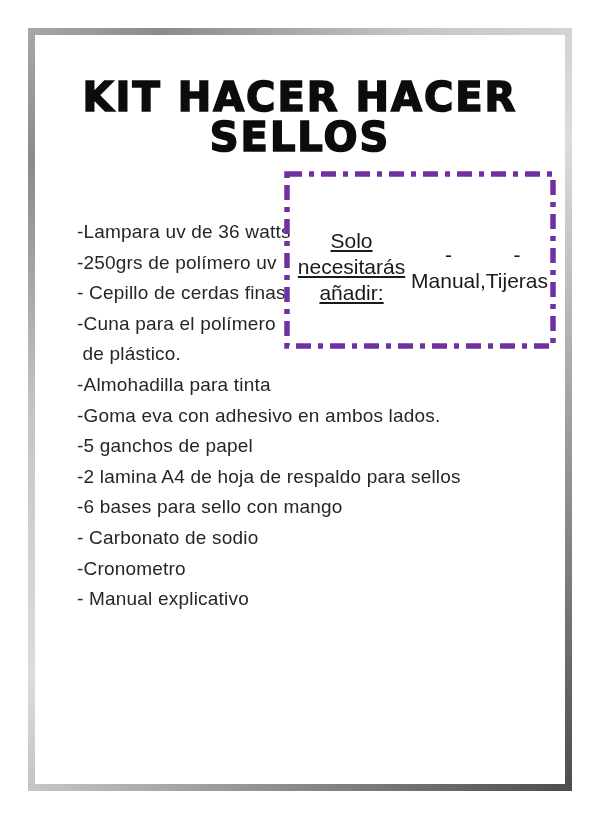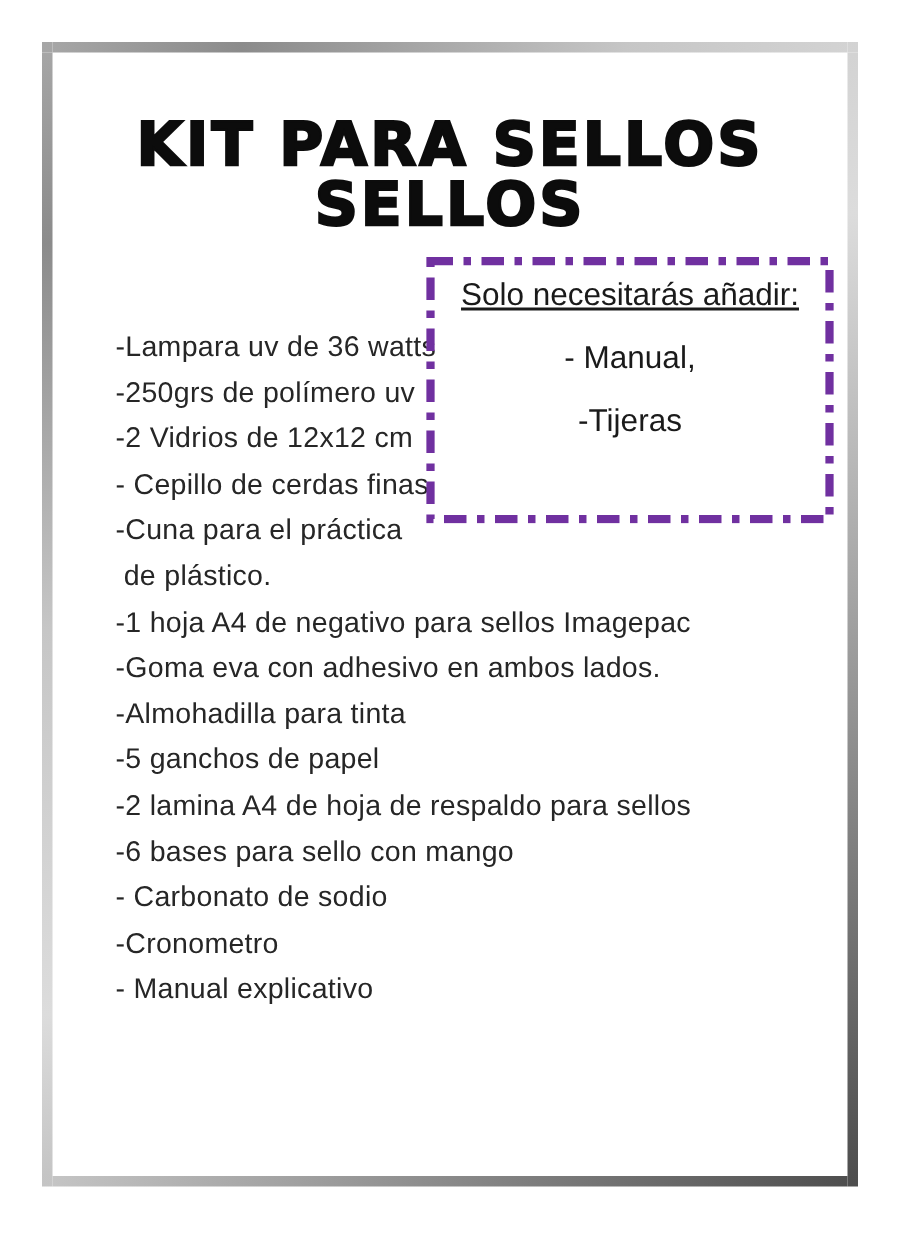--- a/index.html
+++ b/index.html
@@ -65,21 +65,21 @@
     left: 0;
     top: 0;
   }
   .callout-content {
     position: absolute;
     left: 8px;
     top: 0;
     width: 256px;
     height: 178px;
     display: flex;
-    flex-direction: column;
+    flex-direction: row;
     align-items: center;
     text-align: center;
     color: #1a1a1a;
   }
   .callout-heading {
     margin-top: 13px;
     font-size: 21px;
     line-height: 26px;
     text-decoration: underline;
   }
@@ -89,34 +89,32 @@
     line-height: 26px;
   }
 </style>
 </head>
 <body>
 
 <div class="page">
   <div class="frame">
 
     <div class="poster-title">
-      <div>KIT PARA SELLOS</div>
+      <div>KIT HACER HACER</div>
       <div>SELLOS</div>
     </div>
 
     <div class="item-list">
       <div>-Lampara uv de 36 watts</div>
       <div>-250grs de polímero uv</div>
-      <div>-2 Vidrios de 12x12 cm</div>
       <div>- Cepillo de cerdas finas</div>
-      <div>-Cuna para el práctica</div>
+      <div>-Cuna para el polímero</div>
       <div>&nbsp;de plástico.</div>
-      <div>-1 hoja A4 de negativo para sellos Imagepac</div>
+      <div>-Almohadilla para tinta</div>
       <div>-Goma eva con adhesivo en ambos lados.</div>
-      <div>-Almohadilla para tinta</div>
       <div>-5 ganchos de papel</div>
       <div>-2 lamina A4 de hoja de respaldo para sellos</div>
       <div>-6 bases para sello con mango</div>
       <div>- Carbonato de sodio</div>
       <div>-Cronometro</div>
       <div>- Manual explicativo</div>
     </div>
 
   </div>
 

